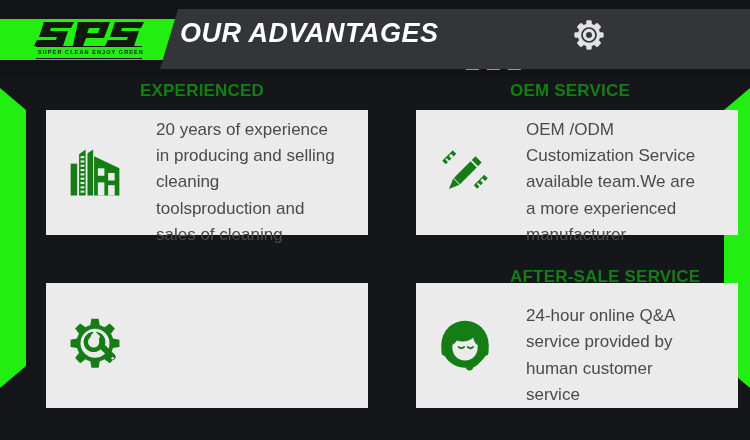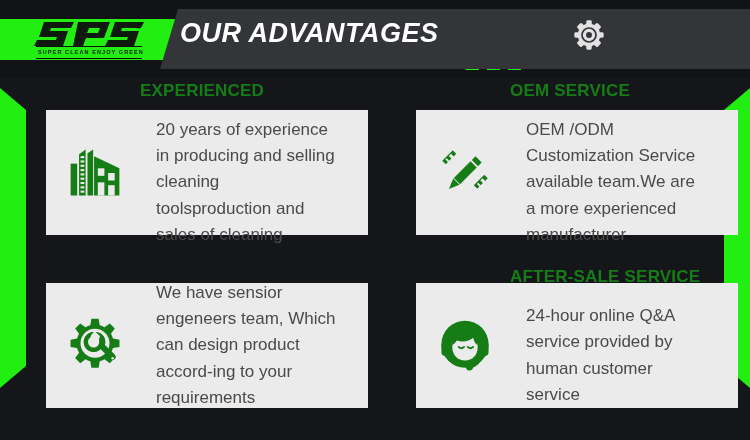--- a/index.html
+++ b/index.html
@@ -292,21 +292,20 @@
 
         <g fill="#167d16">
           <path d="M30.5 16.5 a11 11 0 1 0 7.8 18.8 l11.2 11.2 a3.2 3.2 0 0 0 4.5-4.5 L42.8 30.8 a11 11 0 0 0 -9.8-14.3 l4.6 4.6 -1.2 5.2 -5.2 1.2 -4.6-4.6 a11 11 0 0 1 3.9-6.4 Z"></path>
         </g>
         <path d="M30.5 16.5 a11 11 0 1 0 7.8 18.8 l11.2 11.2 a3.2 3.2 0 0 0 4.5-4.5 L42.8 30.8 a11 11 0 0 0 -9.8-14.3 l4.6 4.6 -1.2 5.2 -5.2 1.2 -4.6-4.6 a11 11 0 0 1 3.9-6.4 Z" fill="#167d16"></path>
         <circle cx="30.5" cy="27.5" r="6.2" fill="#ebebeb"></circle>
         <circle cx="51.5" cy="45.5" r="1.4" fill="#ebebeb"></circle>
       </svg>
     </div>
     <div class="card-body">
-      <p class="card-desc">We have sensior engeneers team, Which can design product accord-ing to your requirements</p>
     </div>
   </div>
 
   <div class="card">
     <div class="card-icon">
       <svg viewBox="0 0 64 64" width="58" height="58">
         <g fill="#167d16">
 
           <path d="M32 4 a26 26 0 0 1 26 26 a26 26 0 0 1 -26 26 a26 26 0 0 1 -26 -26 a26 26 0 0 1 26 -26 Z"></path>
         </g>

